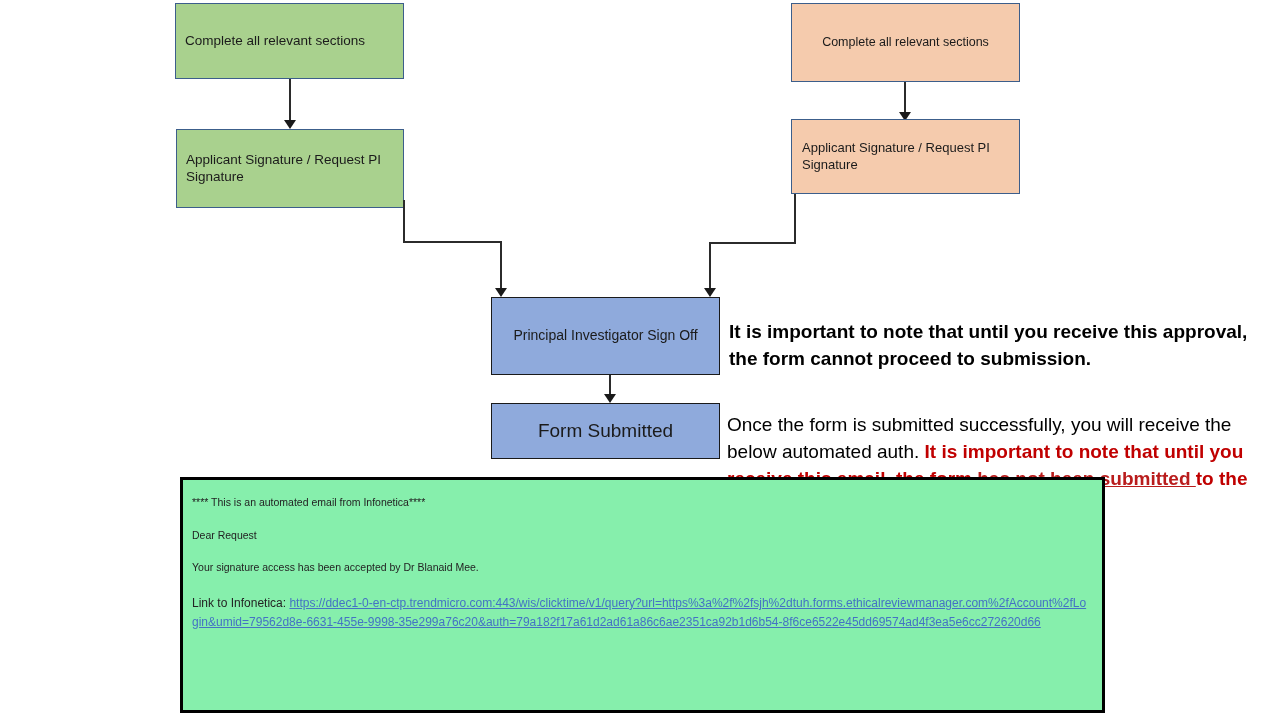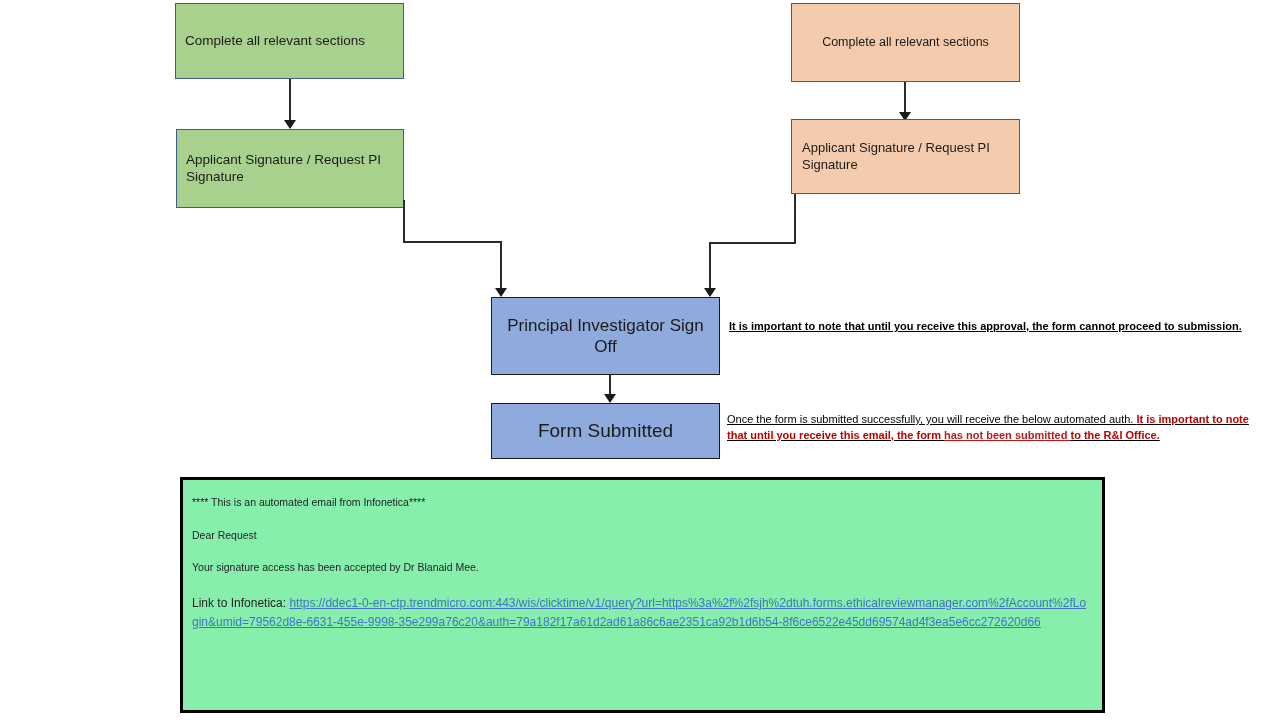--- a/index.html
+++ b/index.html
@@ -69,21 +69,21 @@
   #box-sig-right {
     left: 791px; top: 119px; width: 229px; height: 75px;
     padding: 0 10px 0 10px;
     font-size: 13px;
   }
   #box-pi-signoff {
     left: 491px; top: 297px; width: 229px; height: 78px;
     padding: 0 10px;
     justify-content: flex-start;
     text-align: center;
-    font-size: 17px;
+    font-size: 14px;
   }
   #box-form-submitted {
     left: 491px; top: 403px; width: 229px; height: 56px;
     padding: 0 10px;
     justify-content: center;
     text-align: center;
     font-size: 19px;
   }
 
   
@@ -97,23 +97,22 @@
     position: absolute;
     width: 0; height: 0;
     border-left: 6px solid transparent;
     border-right: 6px solid transparent;
     border-top: 9px solid #1a1a1a;
   }
 
   
   .note {
     position: absolute;
-    font-size: 11px;
+    font-size: 19px;
     line-height: 1.42;
-    text-decoration: underline;
   }
   #note-approval {
     left: 729px; top: 319px; width: 522px;
     font-weight: bold;
   }
   #note-submitted {
     left: 727px; top: 412px; width: 527px;
   }
   .red-bold {
     color: #C00000;

